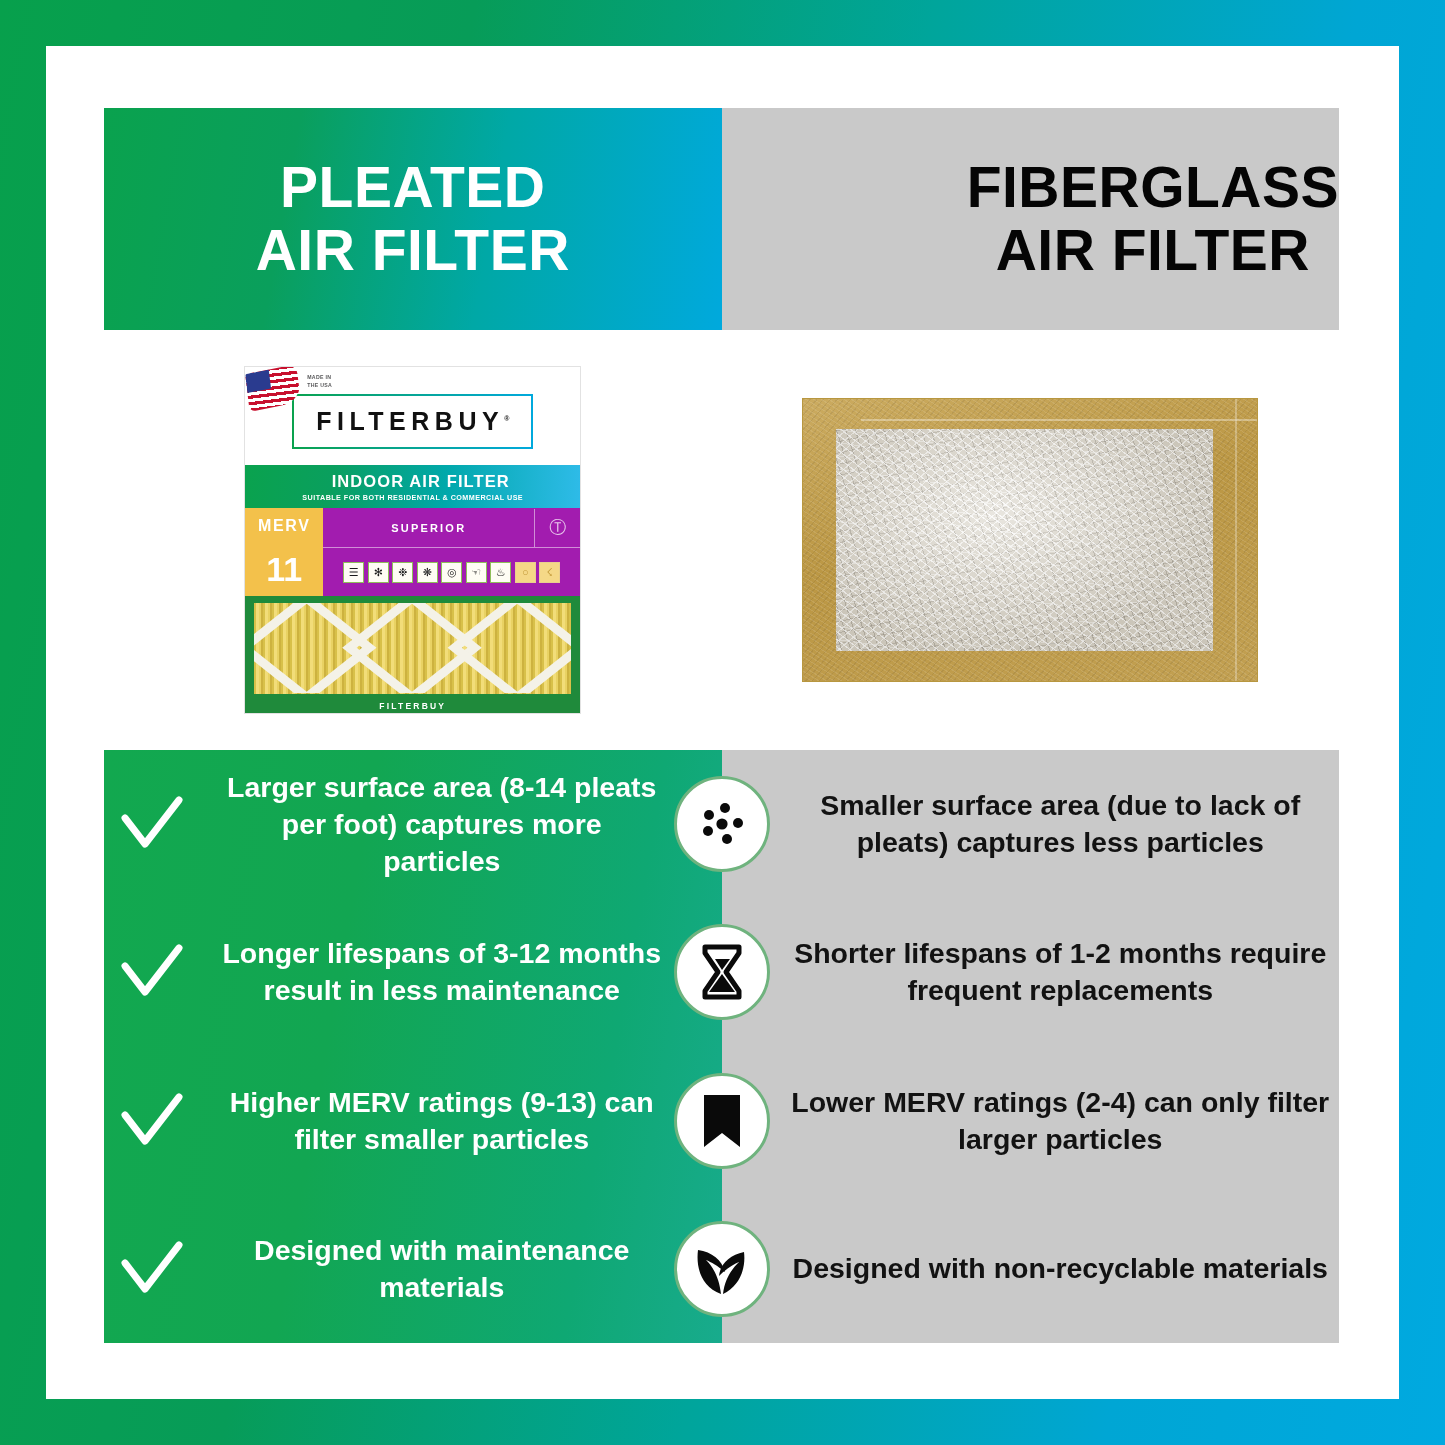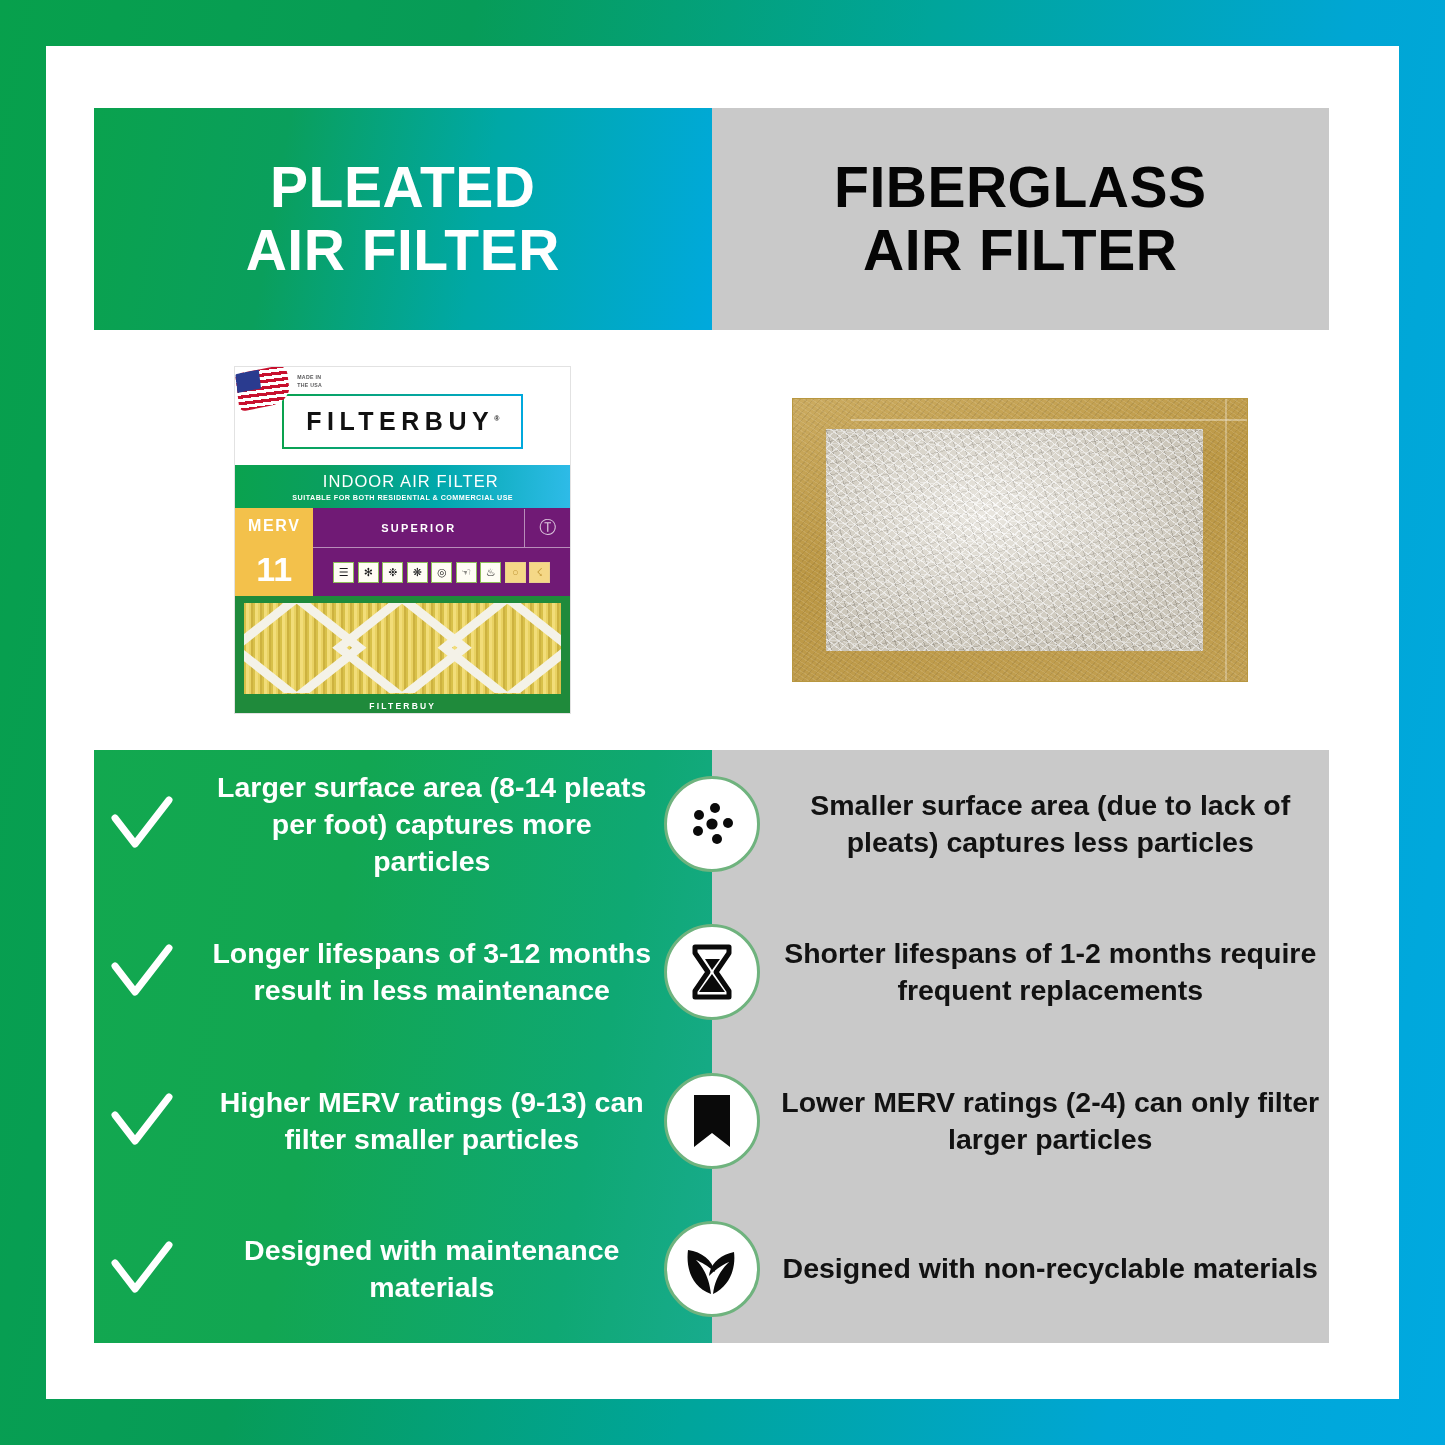--- a/index.html
+++ b/index.html
@@ -24,21 +24,21 @@
     position: absolute;
     left: 46px;
     top: 46px;
     width: 1353px;
     height: 1353px;
     background: #ffffff;
   }
 
   .content {
     position: absolute;
-    left: 94px;
+    left: 104px;
     top: 108px;
     width: 1235px;
     height: 1235px;
   }
 
   
   .headers {
     display: flex;
     width: 100%;
     height: 222px;
@@ -48,20 +48,21 @@
     display: flex;
     align-items: center;
     justify-content: center;
     text-align: center;
   }
   .hdr-left {
     background: linear-gradient(100deg, #0aa24e 0%, #0a9f5c 30%, #00a8a6 62%, #00a9dd 100%);
   }
   .hdr-right {
     background: #c9c9c9;
+    justify-content: flex-end;
   }
   .hdr-title {
     font-size: 57px;
     font-weight: 700;
     line-height: 1.10;
     letter-spacing: 0.5px;
   }
   .hdr-left .hdr-title { color: #ffffff; }
   .hdr-right .hdr-title { color: #050505; }
 
@@ -149,32 +150,32 @@
     background: linear-gradient(92deg, #0aa24e 0%, #0a9f5e 26%, #00a8ab 60%, #2ebbe8 100%);
     color: #ffffff;
     display: flex;
     flex-direction: column;
     align-items: center;
     justify-content: center;
     gap: 2px;
   }
   .band-main {
     font-size: 16.5px;
-    font-weight: 400;
+    font-weight: 700;
     letter-spacing: 1.1px;
     padding-left: 16px;
   }
   .band-sub {
     font-size: 7.2px;
     font-weight: 700;
     letter-spacing: 0.45px;
   }
   .box-merv {
     height: 88px;
-    background: #701a75;
+    background: #a21caf;
     display: flex;
   }
   .merv-left {
     width: 78px;
     background: #f3c14b;
     color: #ffffff;
     display: flex;
     flex-direction: column;
     align-items: center;
     justify-content: center;

